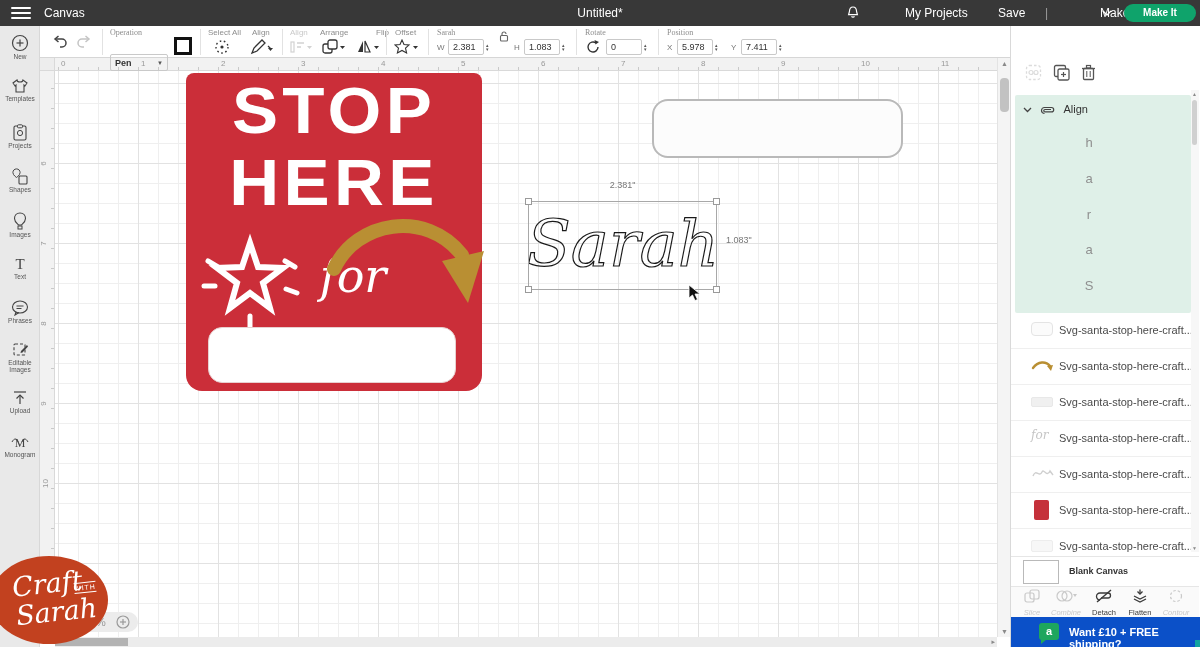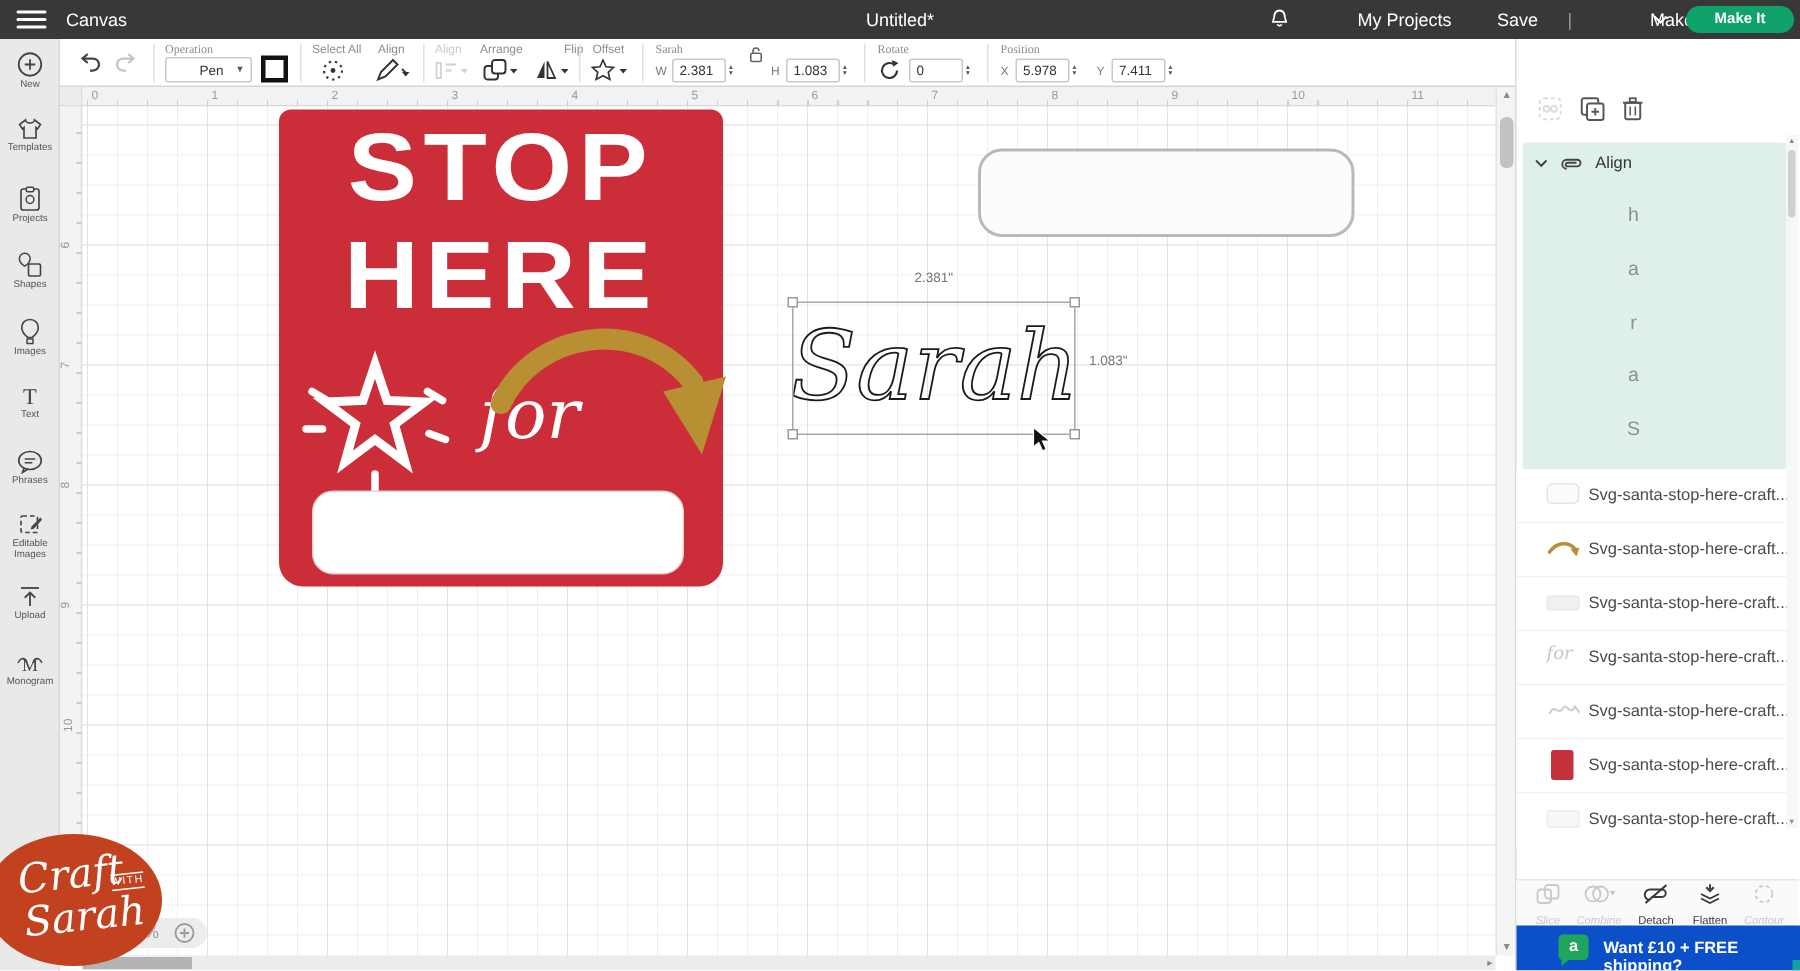--- a/index.html
+++ b/index.html
@@ -142,21 +142,21 @@
       <path d="M4 4 H10 a4 4 0 0 1 0 8 H8" fill="none" stroke="#444" stroke-width="1.5"></path>
         <path d="M6.5 1 L3 4 L6.5 7" fill="none" stroke="#444" stroke-width="1.5"></path>
     </svg>
     <svg class="abs" style="left:36px;top:9px;" width="16" height="14" viewBox="0 0 16 14">
       <path d="M12 4 H6 a4 4 0 0 0 0 8 H8" fill="none" stroke="#c4c4c4" stroke-width="1.5"></path>
         <path d="M9.5 1 L13 4 L9.5 7" fill="none" stroke="#c4c4c4" stroke-width="1.5"></path>
     </svg>
     <div class="tb-sep" style="left:62px;"></div>
 
     <div class="tb-lab" style="left:70px;">Operation</div>
-    <div class="abs" style="left:70px;top:12px;width:58px;height:17px;border:1px solid #c9c9c9;border-radius:2px;font-size:9px;color:#333;line-height:16px;padding-left:22px;cursor:pointer;">
+    <div class="abs" style="left:70px;top:28px;width:58px;height:17px;border:1px solid #c9c9c9;border-radius:2px;font-size:9px;color:#333;line-height:16px;padding-left:4px;cursor:pointer;font-weight:bold;">
       <span>Pen</span>
       <span style="position:absolute;right:4px;top:0;font-size:6px;color:#555;">▼</span>
     </div>
     <div class="abs" style="left:134px;top:11px;width:18px;height:18px;border:3px solid #111;background:#fff;cursor:pointer;"></div>
     <div class="tb-sep" style="left:160px;"></div>
 
     <div class="tb-ico-lab" style="left:168px;top:2px;">Select All</div>
     <svg class="abs" style="left:174px;top:13px;" width="16" height="16" viewBox="0 0 16 16">
       <circle cx="8" cy="8" r="6" fill="none" stroke="#333" stroke-width="1.4" stroke-dasharray="1.6 2.6"></circle>
         <circle cx="8" cy="8" r="1.6" fill="#333"></circle>
@@ -467,20 +467,24 @@
       <div class="thumb" style="width:22px;height:12px;background:#f7f7f7;border:1px solid #ededed;border-radius:2px;margin-top:2px;"></div>
       <div class="lname">Svg-santa-stop-here-craft...</div>
     </div>
 
     <div id="list-scroll">
       <span class="scroll-arrow" style="left:1px;top:1px;font-size:5px;">▲</span>
       <div style="position:absolute;left:1px;top:10px;width:5px;height:45px;background:#d0d0d0;border-radius:3px;"></div>
       <span class="scroll-arrow" style="left:1px;bottom:1px;font-size:5px;">▼</span>
     </div>
 
+    <div id="blank-row">
+      <div class="sw"></div>
+      <div class="bl">Blank Canvas</div>
+    </div>
 
     <div id="ops-row">
       <div class="op disabled" style="left:4px;">
         <svg width="16" height="14" viewBox="0 0 16 14">
             <rect x="1" y="4" width="9" height="9" rx="2" fill="none" stroke="#c9c9c9" stroke-width="1.2"></rect>
             <rect x="6" y="1" width="9" height="9" rx="2" fill="none" stroke="#c9c9c9" stroke-width="1.2"></rect>
           </svg>
         <div class="op-lab">Slice</div>
       </div>
       <div class="op disabled" style="left:38px;">

